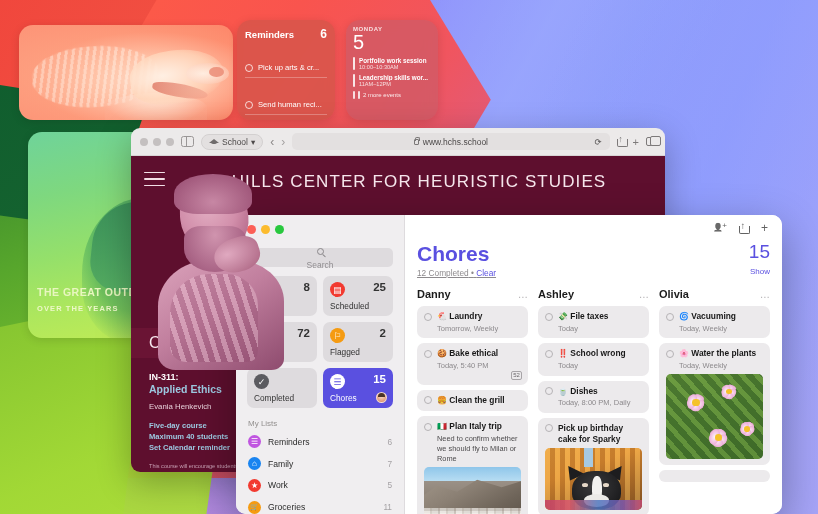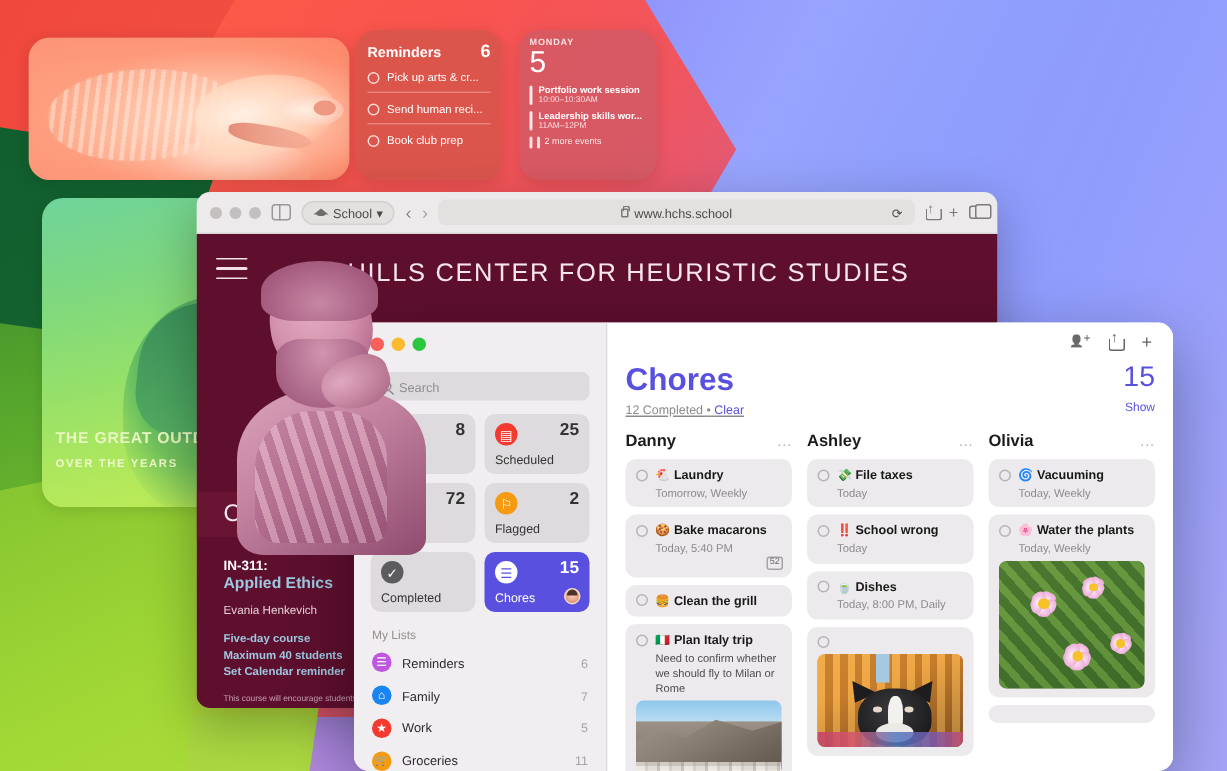--- a/index.html
+++ b/index.html
@@ -98,21 +98,21 @@
   .gp-sub { position:absolute; left:9px; bottom:25px; font-size:7.5px; font-weight:700;
     letter-spacing:1.1px; color:#edf8c9; white-space:nowrap; }
 
   
   #w-rem { left:237px; top:20px; width:98px; height:100px;
     background: rgba(214,86,75,.82); backdrop-filter: blur(6px); padding:7px 8px; }
   .rw-head { display:flex; justify-content:space-between; align-items:baseline; }
   .rw-title { font-size:9.5px; font-weight:700; color:#fff; }
   .rw-count { font-size:12px; font-weight:700; color:#fff; }
   .rw-item { display:flex; align-items:center; gap:5px; padding:6px 0 5px 0;
-             border-bottom:.5px solid rgba(255,255,255,.28); }
+             border-bottom:.5px solid rgba(255,255,255,.28);margin-top:16px; }
   .rw-item:last-child { border-bottom:none; }
   .rw-circ { width:8px; height:8px; border-radius:50%; border:1.1px solid rgba(255,255,255,.78); flex:0 0 auto; }
   .rw-txt { font-size:7.6px; color:#fff; white-space:nowrap; overflow:hidden; text-overflow:ellipsis; }
 
   
   #w-cal { left:346px; top:20px; width:92px; height:100px;
     background: rgba(205,92,102,.72); backdrop-filter: blur(6px); padding:6px 7px; }
   .cw-day { font-size:6px; font-weight:700; letter-spacing:.6px; color:rgba(255,255,255,.82); }
   .cw-num { font-size:20px; font-weight:400; color:#fff; line-height:1; margin:0 0 5px 0; }
   .cw-ev { display:flex; gap:4px; margin-bottom:4px; }
@@ -207,21 +207,21 @@
     display:flex; background:#fff; }
 
   .rside { width:169px; background:#f0eef0; padding:0 11px; position:relative;
     border-right:.5px solid #dedbde; }
   .rside-tl { display:flex; gap:5px; padding:10px 0 0 0; }
   .rside-tl i { width:9px; height:9px; border-radius:50%; display:block; }
   .rside-tl i:nth-child(1){background:#fc5f57;} .rside-tl i:nth-child(2){background:#fcbb2e;}
   .rside-tl i:nth-child(3){background:#29c83f;}
 
   .rsearch { margin-top:14px; height:19px; background:#dedbde; border-radius:5px;
-    display:flex; align-items:center; gap:5px; padding:0 7px; }
+    display:flex; align-items:center; gap:5px; padding:0 7px;flex-direction:column; }
   .mag { width:7px; height:7px; border:1.2px solid #8b888b; border-radius:50%; position:relative; flex:0 0 auto;}
   .mag::after { content:""; position:absolute; right:-3px; bottom:-2.4px; width:3.6px; height:1.2px;
     background:#8b888b; transform:rotate(42deg); border-radius:1px; }
   .rsearch span { font-size:8.5px; color:#908d90; }
 
   .rgrid { display:grid; grid-template-columns:1fr 1fr; gap:6px; margin-top:9px; }
   .rtile { background:#dedbde; border-radius:7px; padding:6px 7px 5px 7px; height:40px; position:relative; }
   .rtile.sel { background:#5a50e0; }
   .rtile .tr { display:flex; justify-content:space-between; align-items:flex-start; }
   .tico { width:15px; height:15px; border-radius:50%; display:flex; align-items:center;
@@ -584,21 +584,21 @@
             <span class="ttl"><span class="em">🐔</span>
             <span>Laundry</span></span>
             </div>
           <div class="tdate">Tomorrow, Weekly</div>
         </div>
 
         <div class="task">
           <div class="trow">
               <span class="tcirc"></span>
             <span class="ttl"><span class="em">🍪</span>
-            <span>Bake macarons</span></span>
+            <span>Bake ethical</span></span>
             </div>
           <div class="tdate">Today, 5:40 PM</div>
           <div style="height:9px"></div>
           <span class="tbadge">52</span>
         </div>
 
         <div class="task">
           <div class="trow">
               <span class="tcirc"></span>
             <span class="ttl"><span class="em">🍔</span>
@@ -649,20 +649,21 @@
               <span class="tcirc"></span>
             <span class="ttl"><span class="em">🍵</span>
             <span>Dishes</span></span>
             </div>
           <div class="tdate">Today, 8:00 PM, Daily</div>
         </div>
 
         <div class="task">
           <div class="trow">
               <span class="tcirc"></span>
+            <span class="ttl"><span>Pick up birthday cake for Sparky</span></span>
             </div>
           <div class="timg ph-dog">
             <div class="curtain"></div>
             <div class="blue"></div>
             <div class="earL"></div>
             <div class="earR"></div>
             <div class="head"></div>
             <div class="blaze"></div>
             <div class="eye1"></div>
             <div class="eye2"></div>

